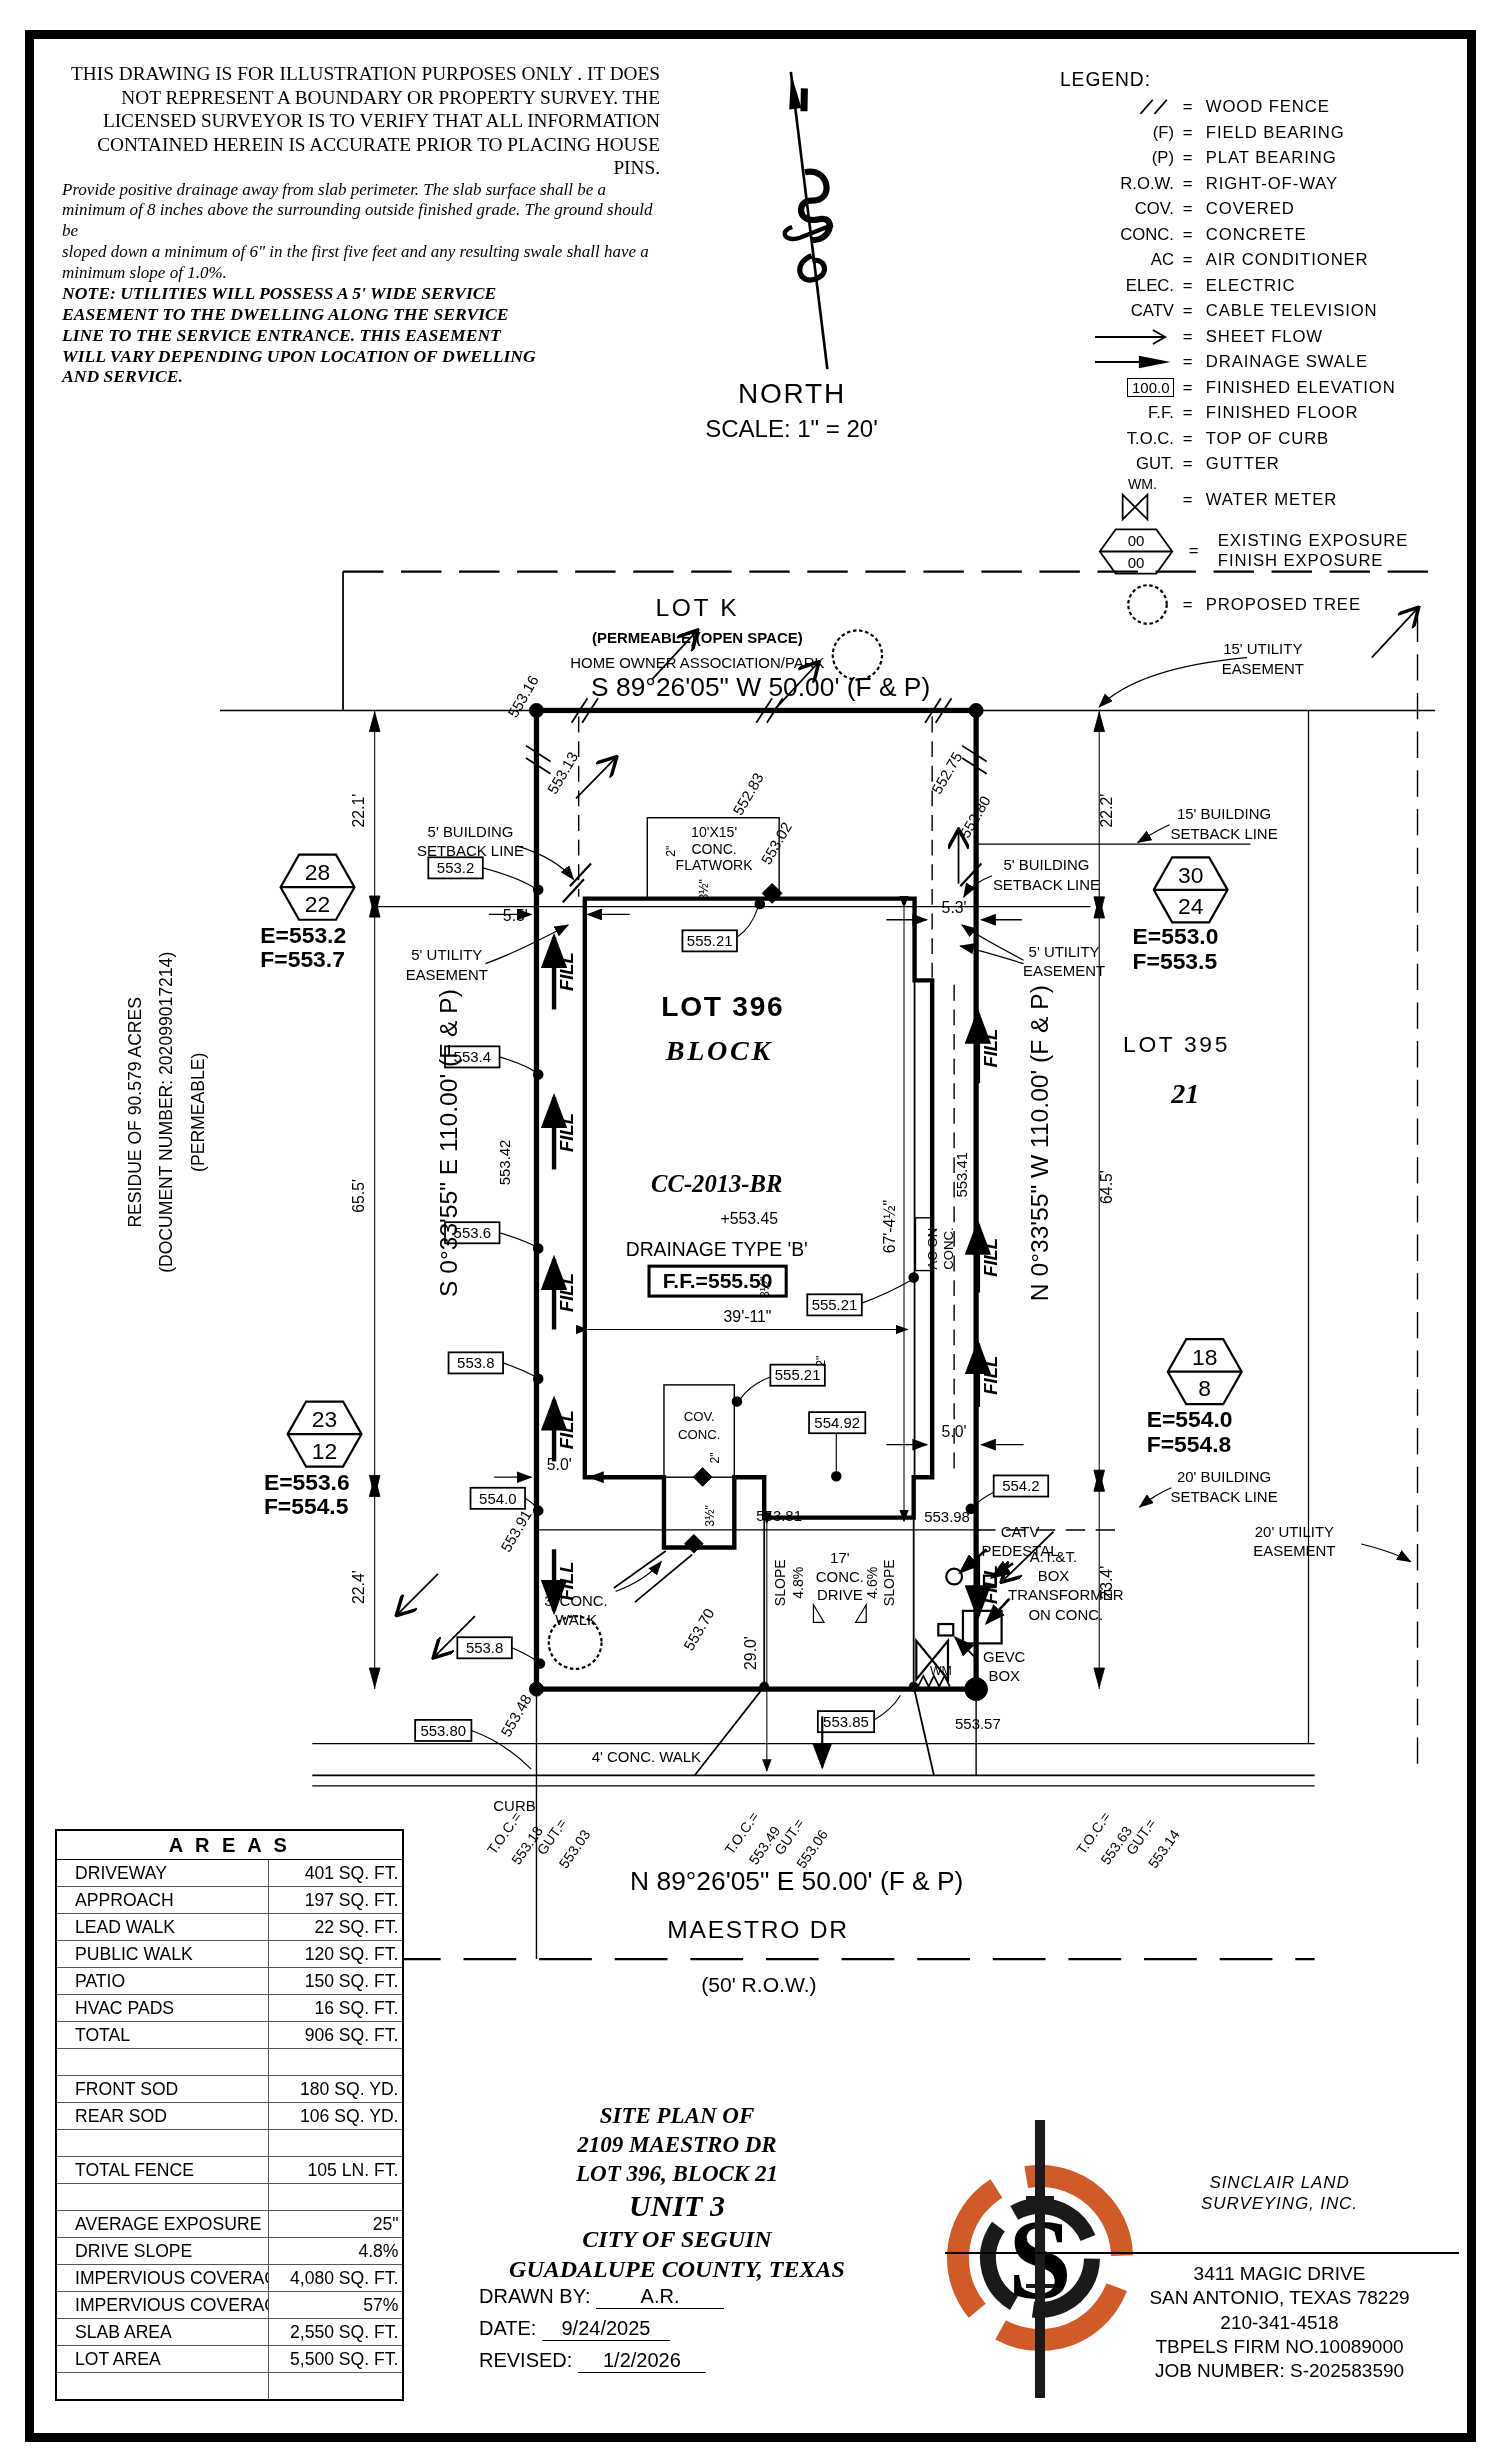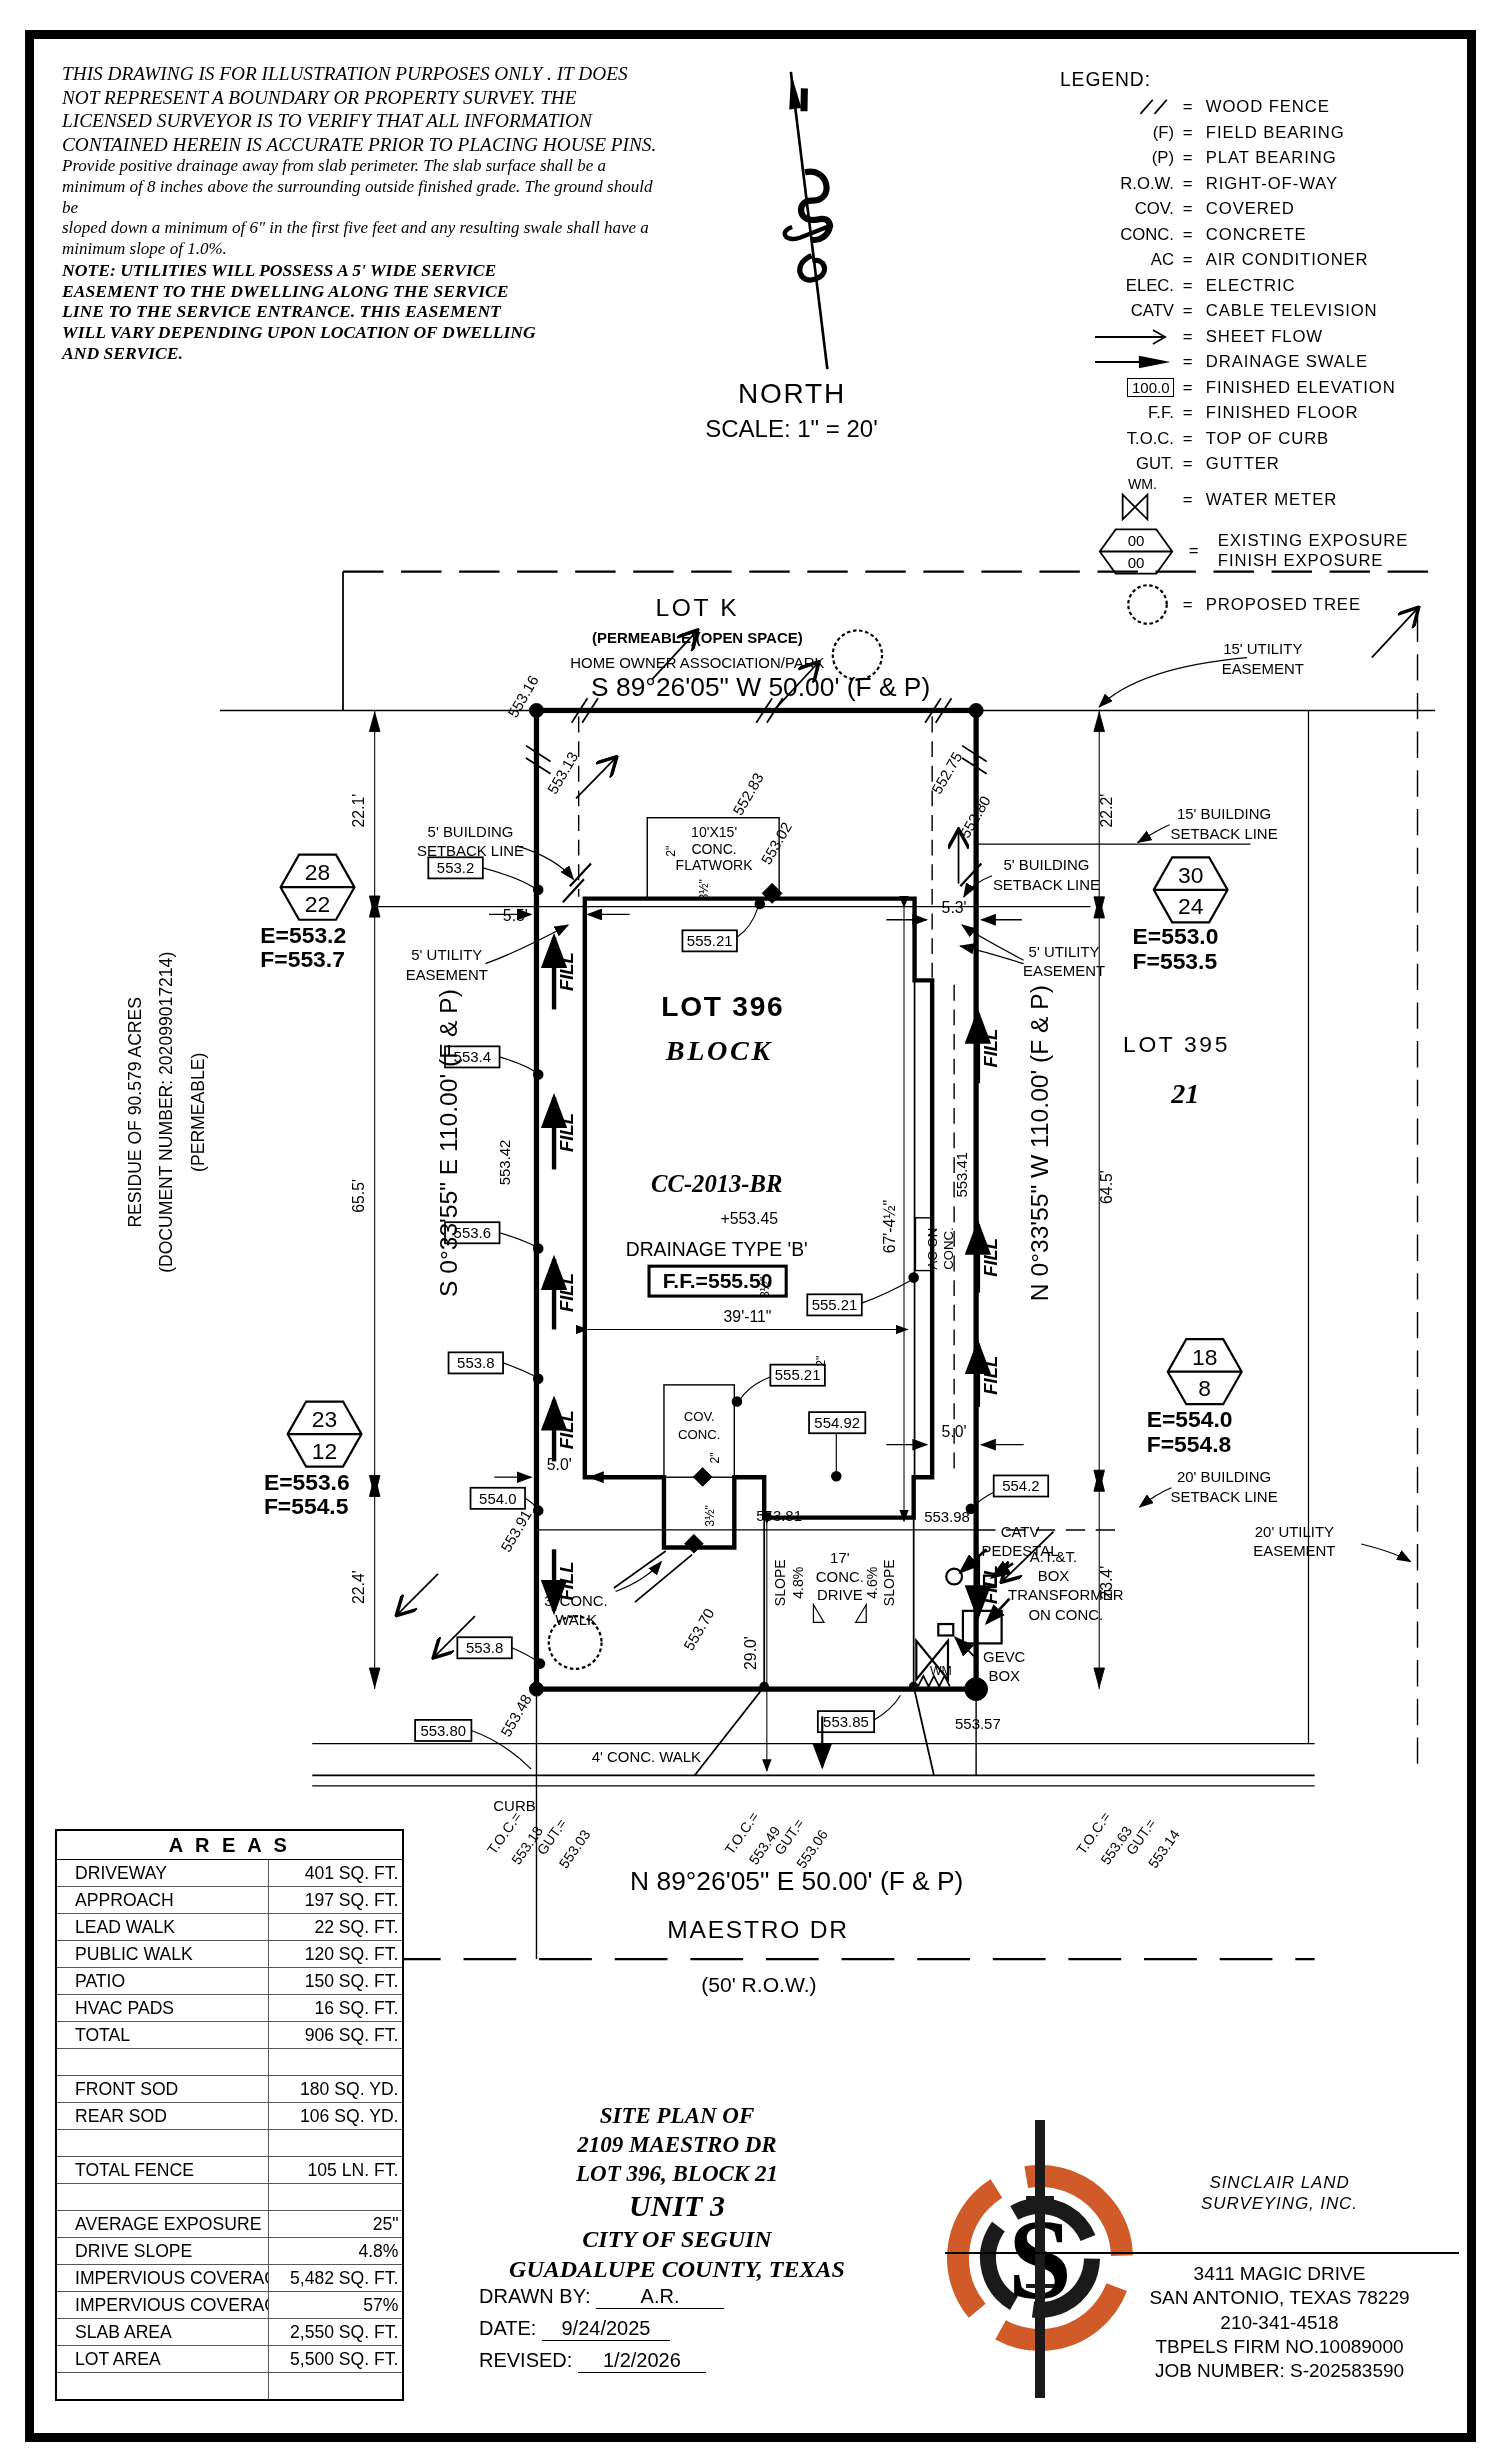--- a/index.html
+++ b/index.html
@@ -1,21 +1,21 @@
 <!DOCTYPE html>
 <html style="font-size:14px"><head>
 <meta charset="utf-8">
 <style>
   html,body{margin:0;padding:0;background:#fff;}
   #sheet{position:relative;width:1495px;height:2462px;background:#fff;font-family:"Liberation Sans",sans-serif;color:#000;overflow:hidden;}
   #frame{position:absolute;left:24.6px;top:30px;width:1433px;height:2394px;border:9.7px solid #000;}
   .abs{position:absolute;}
   
   #disclaimer{left:62px;top:62px;width:598px;line-height:1.22;}
-  .disc1{font-family:"Liberation Serif",serif;font-style:italic;font-size:19.3px;}
+  .disc1{font-family:"Liberation Serif",serif;font-size:19.3px;text-align:right;}
   .disc2{font-family:"Liberation Serif",serif;font-style:italic;font-size:17px;}
   .disc3{font-family:"Liberation Serif",serif;font-style:italic;font-weight:bold;font-size:17.6px;line-height:1.18;}
   
   #northblk{left:677px;top:62px;width:229px;text-align:center;}
   #northlbl{left:704px;top:378px;width:176px;text-align:center;font-size:28px;letter-spacing:1.8px;}
   #scalelbl{left:651px;top:415px;width:281px;text-align:center;font-size:24px;}
   
   #legend{left:1060px;top:69px;width:396px;}
   #legend .ttl{font-size:19.3px;letter-spacing:0.9px;margin-bottom:3.5px;}
   .lrow{display:flex;align-items:center;min-height:25.5px;}
@@ -693,21 +693,21 @@
     <div class="arow">
         <span class="alab">AVERAGE EXPOSURE</span>
         <span class="aval">25"</span>
       </div>
     <div class="arow">
         <span class="alab">DRIVE SLOPE</span>
         <span class="aval">4.8%</span>
       </div>
     <div class="arow">
         <span class="alab">IMPERVIOUS COVERAGE</span>
-        <span class="aval">5,482 SQ. FT.</span>
+        <span class="aval">4,080 SQ. FT.</span>
       </div>
     <div class="arow">
         <span class="alab">IMPERVIOUS COVERAGE %</span>
         <span class="aval">57%</span>
       </div>
     <div class="arow">
         <span class="alab">SLAB AREA</span>
         <span class="aval">2,550 SQ. FT.</span>
       </div>
     <div class="arow">

